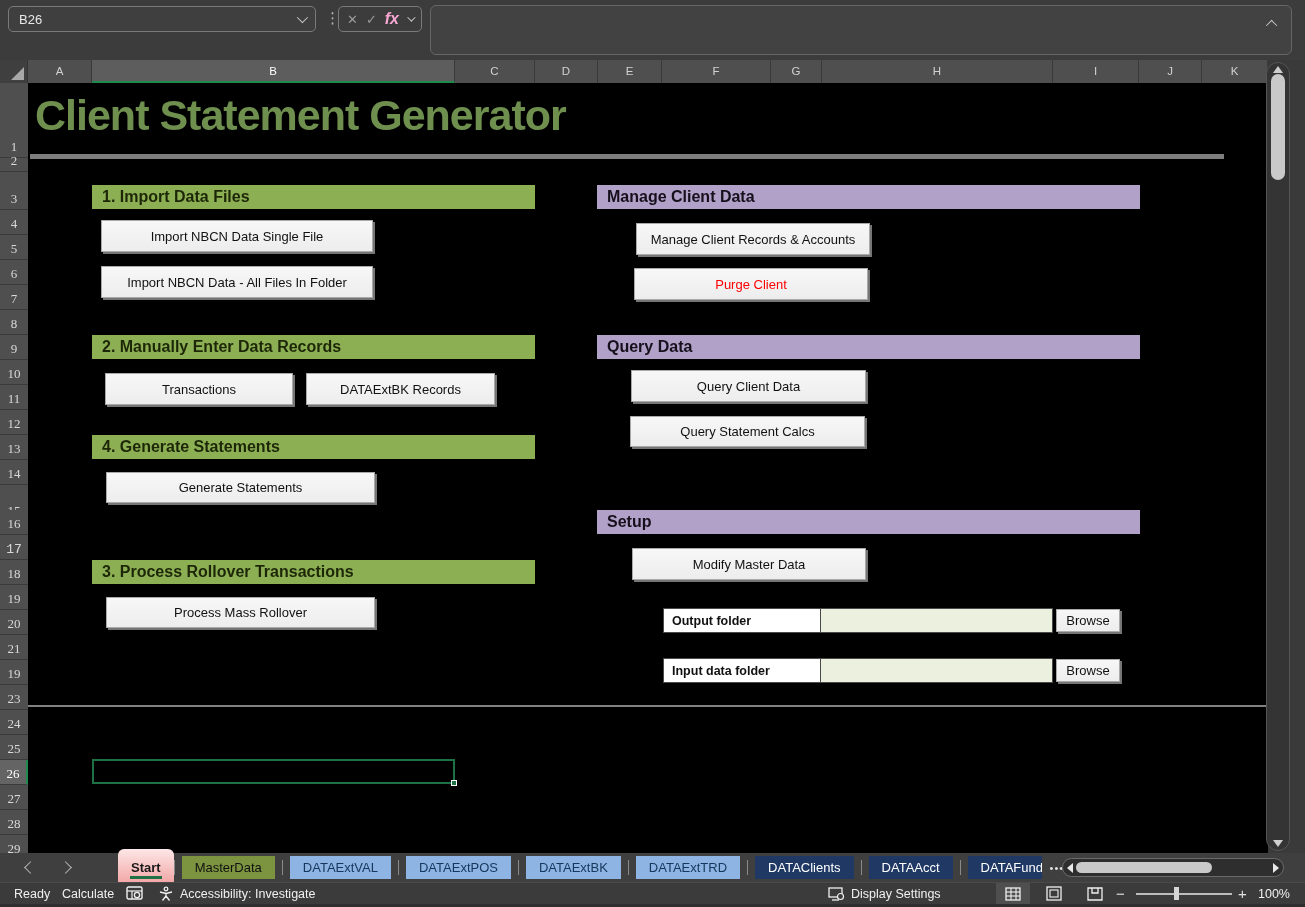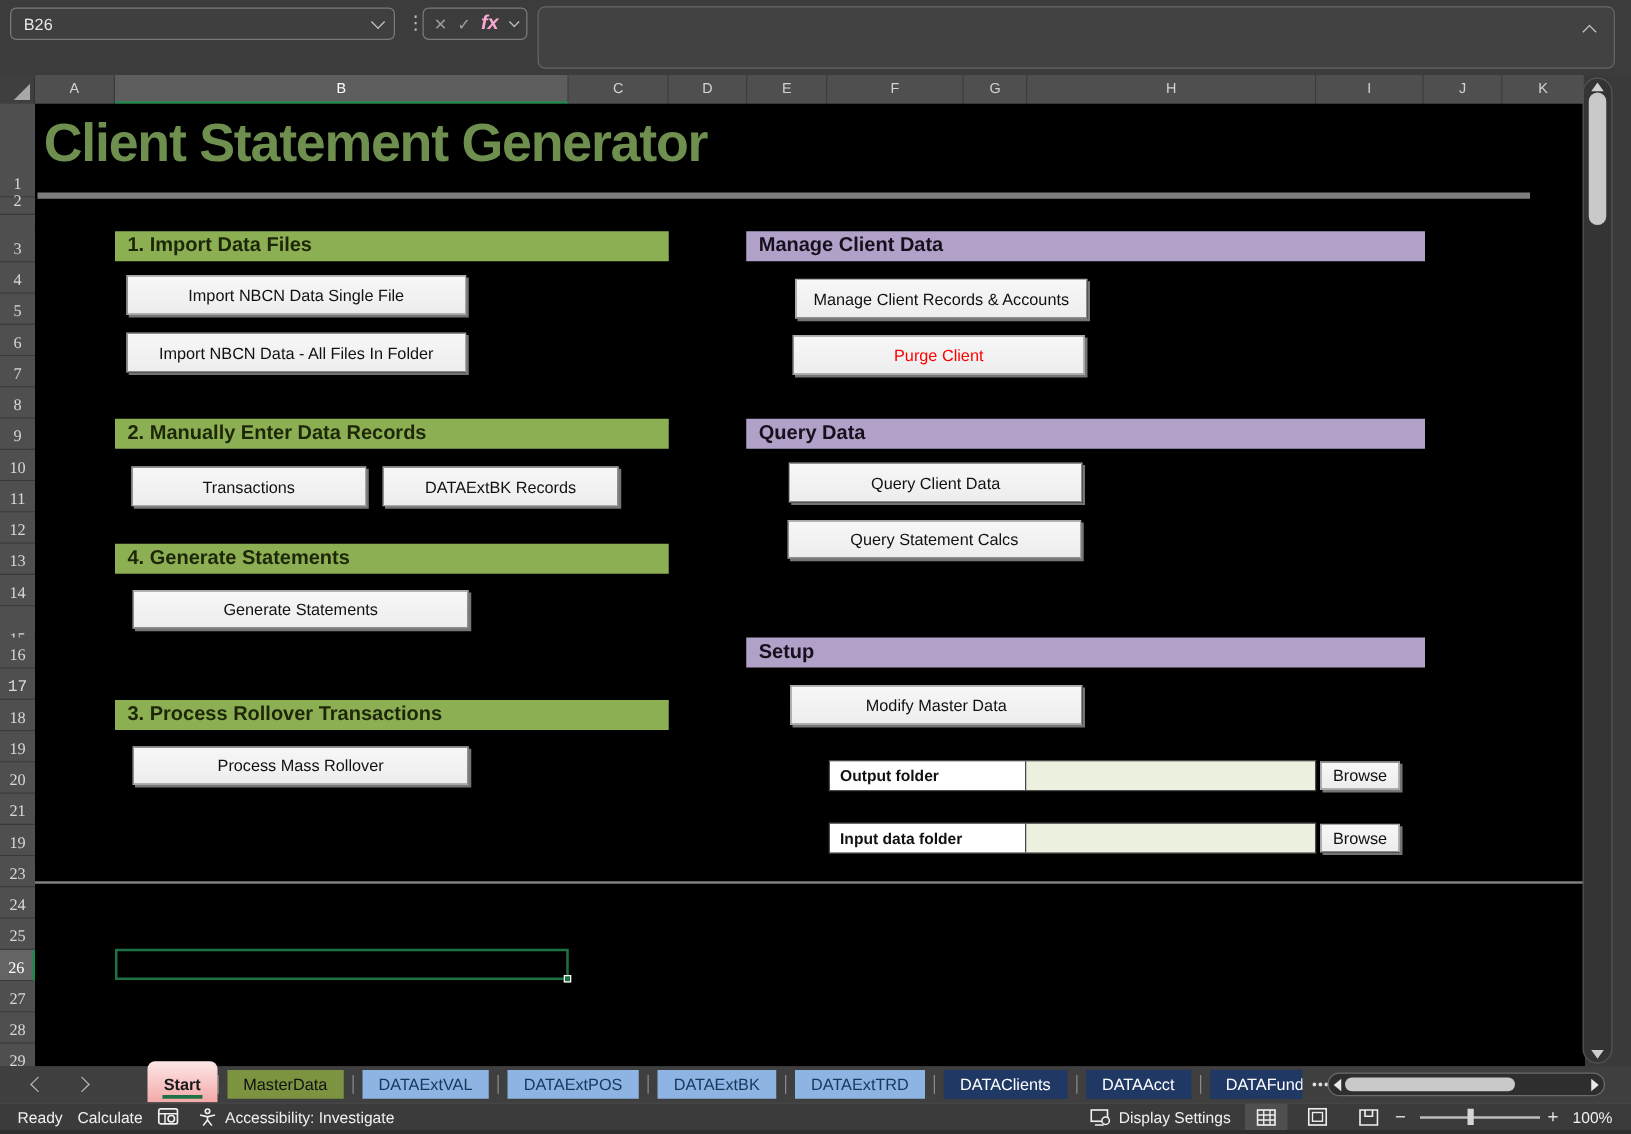--- a/index.html
+++ b/index.html
@@ -103,21 +103,21 @@
 
   
   #statusbar { position:absolute; left:0; top:882px; width:1305px; height:25px; background:#3b3b3b;
                border-top:1px solid #4a4a4a; border-bottom:3px solid #2e2e2e; color:#f0f0f0; font-size:12.5px; }
   #statusbar .item { position:absolute; top:0; height:21px; display:flex; align-items:center; }
   #status-ready { left:14px; }
   #status-calc { left:62px; }
   #macro-icon { left:126px; }
   #acc-item { left:158px; }
   #acc-item svg { margin-right:6px; }
-  #disp-item { left:872px; }
+  #disp-item { left:828px; }
   #disp-item svg { margin-right:6px; }
   .viewbtn { position:absolute; top:0; width:34px; height:21px; display:flex; align-items:center; justify-content:center; }
   .viewbtn.active { background:#4f4f4f; }
   #zoom-out { left:1116px; color:#e0e0e0; font-size:15px; }
   #zoom-track { position:absolute; left:1136px; top:10px; width:96px; height:1.5px; background:#bdbdbd; }
   #zoom-thumb { position:absolute; left:1174px; top:4px; width:5px; height:13px; background:#d6d6d6; }
   #zoom-in { left:1238px; color:#e0e0e0; font-size:15px; }
   #zoom-pct { left:1258px; }
   svg { display:block; }
 </style>

